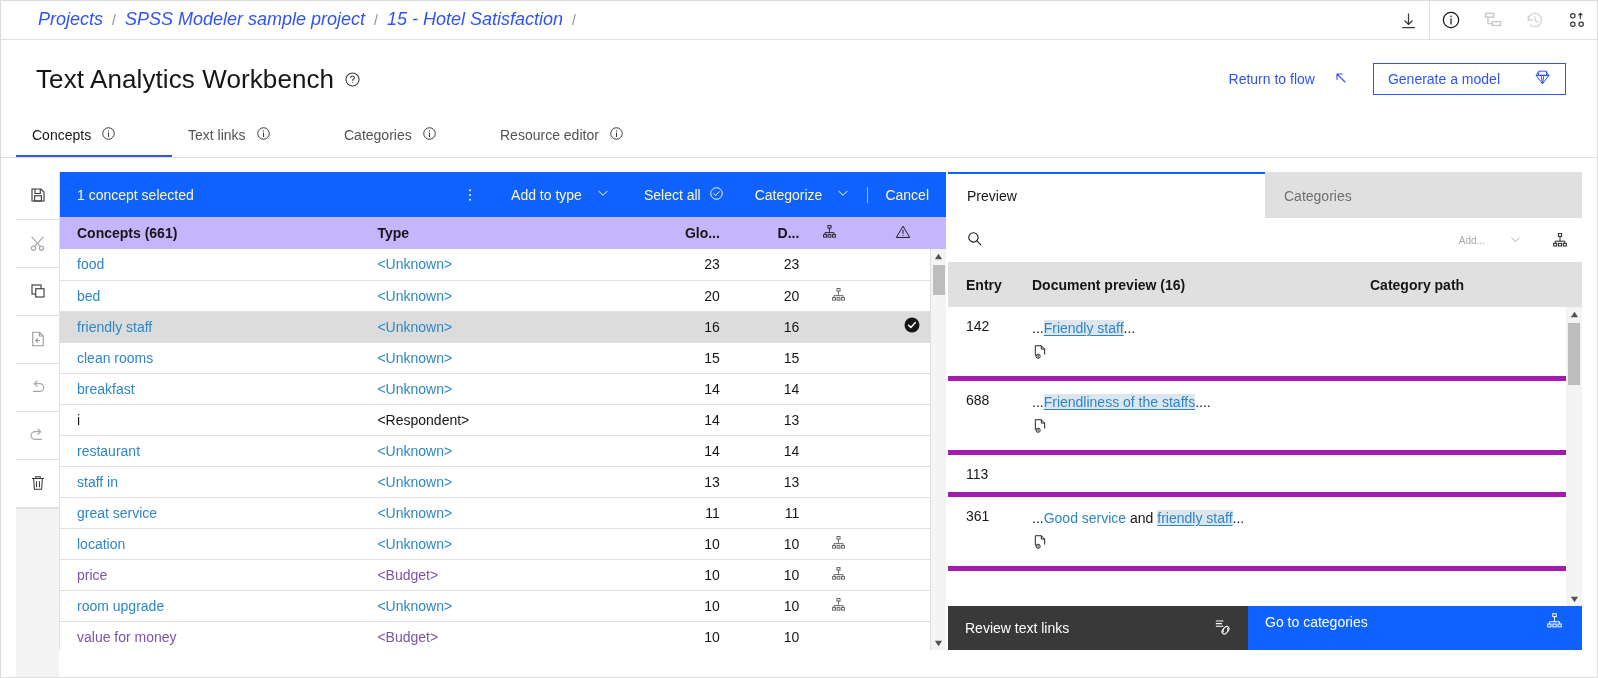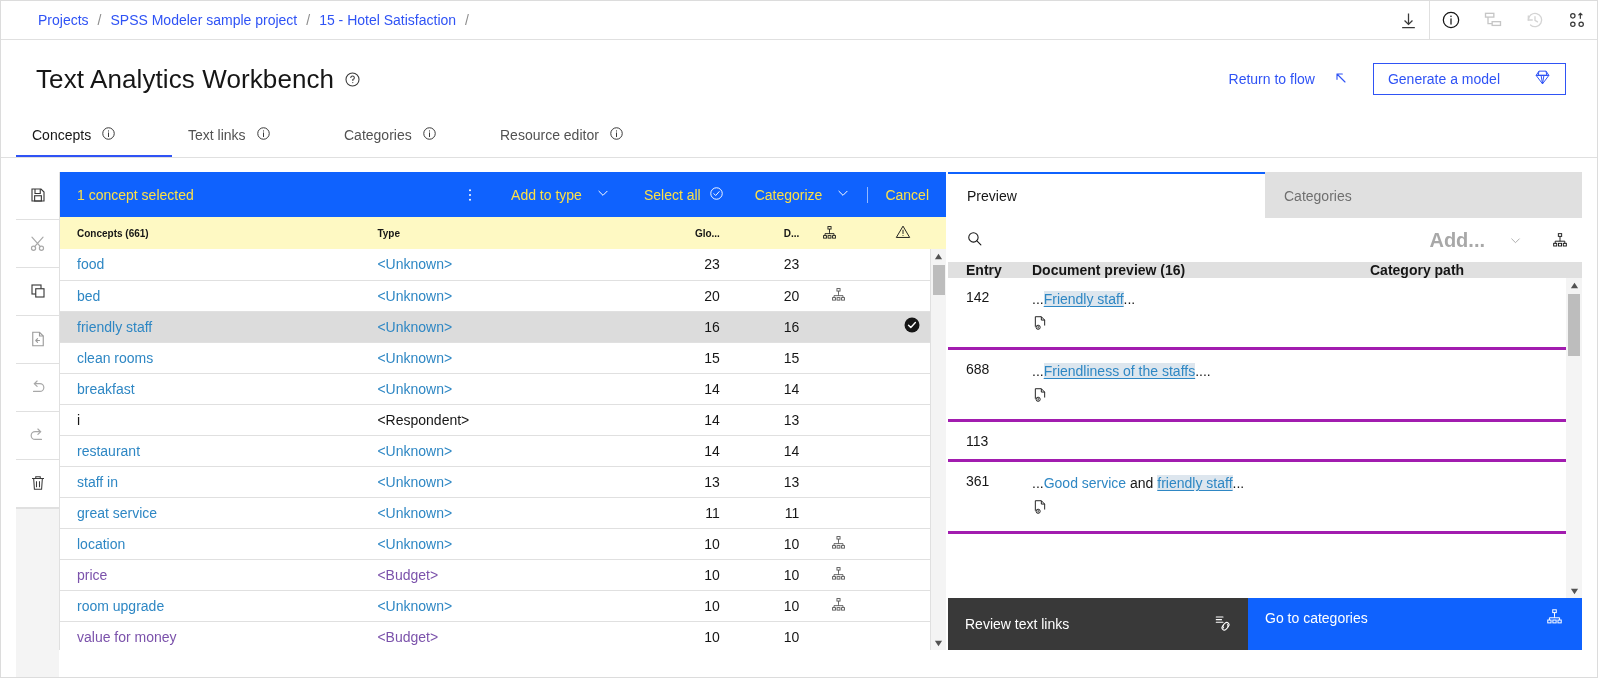--- a/index.html
+++ b/index.html
@@ -12,21 +12,21 @@
     color: #161616;
   }
   .page { position: relative; width: 1598px; height: 678px; background:#fff; }
 
   
   .crumb-bar {
     height: 40px; display: flex; align-items: center;
     border-bottom: 1px solid #e0e0e0; padding-left: 38px;
     position: relative;
   }
-  .crumb { font-size: 14px; color: #2f53f5; cursor: pointer; white-space: nowrap; }
+  .crumb { font-size: 18px; color: #2f53f5; cursor: pointer; white-space: nowrap; font-style: italic; }
   .crumb-sep { font-size: 14px; color: #8d8d8d; margin: 0 9px; }
   .crumb-icons {
     position: absolute; right: 0; top: 0; height: 40px;
     display: flex; align-items: center;
   }
   .crumb-icons .ico {
     width: 42px; height: 40px; display: flex; align-items: center; justify-content: center;
     cursor: pointer;
   }
   .crumb-icons .divider { width: 1px; height: 40px; background: #e0e0e0; }
@@ -69,33 +69,33 @@
   .rail .rbtn {
     height: 47px; display: flex; align-items: center; justify-content: center;
     border-bottom: 1px solid #ffffff; cursor: pointer;
   }
   .rail .rsep { height: 1px; background: #e0e0e0; }
   .rail .rfill { background: #f4f4f4; height: 205px; border-top: 1px solid #e0e0e0; }
 
   
   .concepts-panel { width: 886px; display: flex; flex-direction: column; }
   .sel-bar {
-    height: 45px; background: #0f62fe; color: #fde047; display: flex; align-items: center;
+    height: 45px; background: #0f62fe; color: #fef9c3; display: flex; align-items: center;
     font-size: 14px; padding-left: 17px;
   }
   .sel-bar .label { flex: 1; }
   .sel-bar .kebab { padding: 0 16px; cursor: pointer; display:flex; align-items:center; }
   .sel-bar .act {
     display: flex; align-items: center; gap: 14px; padding: 0 17px; height: 45px; cursor: pointer;
   }
   .sel-bar .vbar { width: 1px; height: 16px; background: rgba(255,255,255,0.55); }
 
   table.concepts { width: 100%; border-collapse: collapse; table-layout: fixed; }
   table.concepts th {
-    background: #fef9c3; font-size: 10px; font-weight: 600; color: #161616;
+    background: #c4b5fd; font-size: 14px; font-weight: 600; color: #161616;
     height: 32px; text-align: left; padding: 0 0 0 17px; border: none;
   }
   table.concepts td {
     font-size: 14px; height: 31px; padding: 0 0 0 17px;
     border-bottom: 1px solid #e0e0e0; background: #fff; color: #161616;
   }
   tr.row-selected td { background: #dcdcdc; }
   .c-name { cursor: pointer; }
   .c-blue { color: #2e87c4; }
   .c-purple { color: #7b52ab; }
@@ -120,48 +120,48 @@
     flex: 1; display: flex; align-items: center; padding-left: 19px; font-size: 14px;
     background: #e0e0e0; color: #6f6f6f; cursor: pointer; border-top: 2px solid transparent;
   }
   .ptab.active { background: #fff; color: #161616; border-top: 2px solid #0f62fe; }
   .psearch {
     height: 44px; background: #fff; display: flex; align-items: center;
     padding: 0 14px 0 18px; position: relative;
   }
   .psearch .add-sel {
     margin-left: auto; display: flex; align-items: center; gap: 24px;
-    font-size: 20px; color: #a8a8a8; cursor: pointer; padding-right: 6px; font-weight: bold;
+    font-size: 10px; color: #a8a8a8; cursor: pointer; padding-right: 6px;
   }
   .psearch .hier { padding-left: 24px; cursor: pointer; display:flex; }
   .phead {
-    background: #e0e0e0; height: 16px; display: flex; align-items: center;
+    background: #e0e0e0; height: 45px; display: flex; align-items: center;
     font-size: 14px; font-weight: 600; color: #161616;
   }
   .phead .h-entry { width: 84px; padding-left: 18px; }
   .phead .h-doc { flex: 1; }
   .phead .h-cat { width: 212px; }
   .plist { flex: 1; background: #fff; overflow: hidden; position: relative; }
-  .pentry { display: flex; border-bottom: 3px solid #a21caf; padding: 11px 0 10px 0; }
+  .pentry { display: flex; border-bottom: 5px solid #a21caf; padding: 11px 0 10px 0; }
   .pentry .e-num { width: 84px; padding-left: 18px; font-size: 14px; color: #161616; }
   .pentry .e-doc { flex: 1; font-size: 14px; line-height: 21px; color: #161616; padding-right: 250px; }
   .doc-icon { margin-top: 5px; display:block; }
   .hl {
     background: #dde6ee; color: #2e87c4; text-decoration: underline;
     text-underline-offset: 2px;
   }
   .cblue { color: #2e87c4; }
   .cpurple { color: #7b52ab; }
   .pscroll {
     position: absolute; right: 0; top: 0; width: 16px; bottom: 0; background: #f4f4f4; cursor: pointer;
   }
   .pscroll .thumb { position: absolute; top: 16px; left: 2px; width: 12px; height: 62px; background: #bdbdbd; }
   .pscroll .arrow-up, .pscroll .arrow-dn { height: 14px; display: flex; align-items: center; justify-content: center; }
   .pscroll .arrow-dn { position: absolute; bottom: 0; left: 0; right: 0; }
-  .pfoot { display: flex; height: 52px; }
+  .pfoot { display: flex; height: 44px; }
   .pfoot .btn-dark {
     width: 300px; background: #393939; color: #fff; font-size: 14px;
     display: flex; align-items: center; padding: 0 16px 0 17px; cursor: pointer;
   }
   .pfoot .btn-blue {
     flex: 1; background: #0f62fe; color: #fff; font-size: 14px;
     display: flex; align-items: center; padding: 0 19px 12px 17px; cursor: pointer;
   }
   .pfoot .sp { flex: 1; }
   .outer-border { position:absolute; left:0; top:0; right:0; bottom:0; border:1px solid #dcdcdc; pointer-events:none; }

